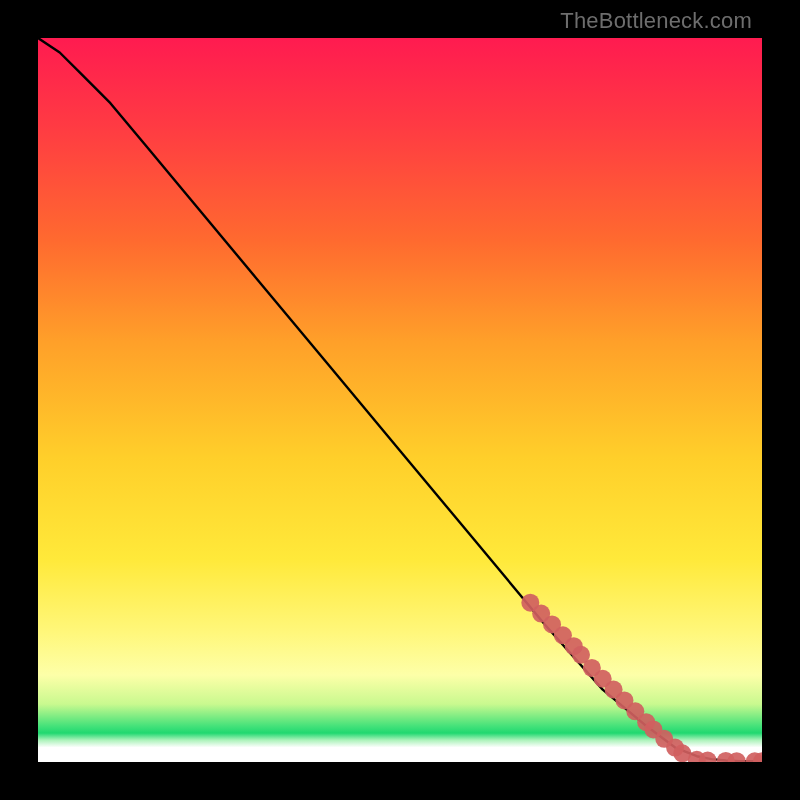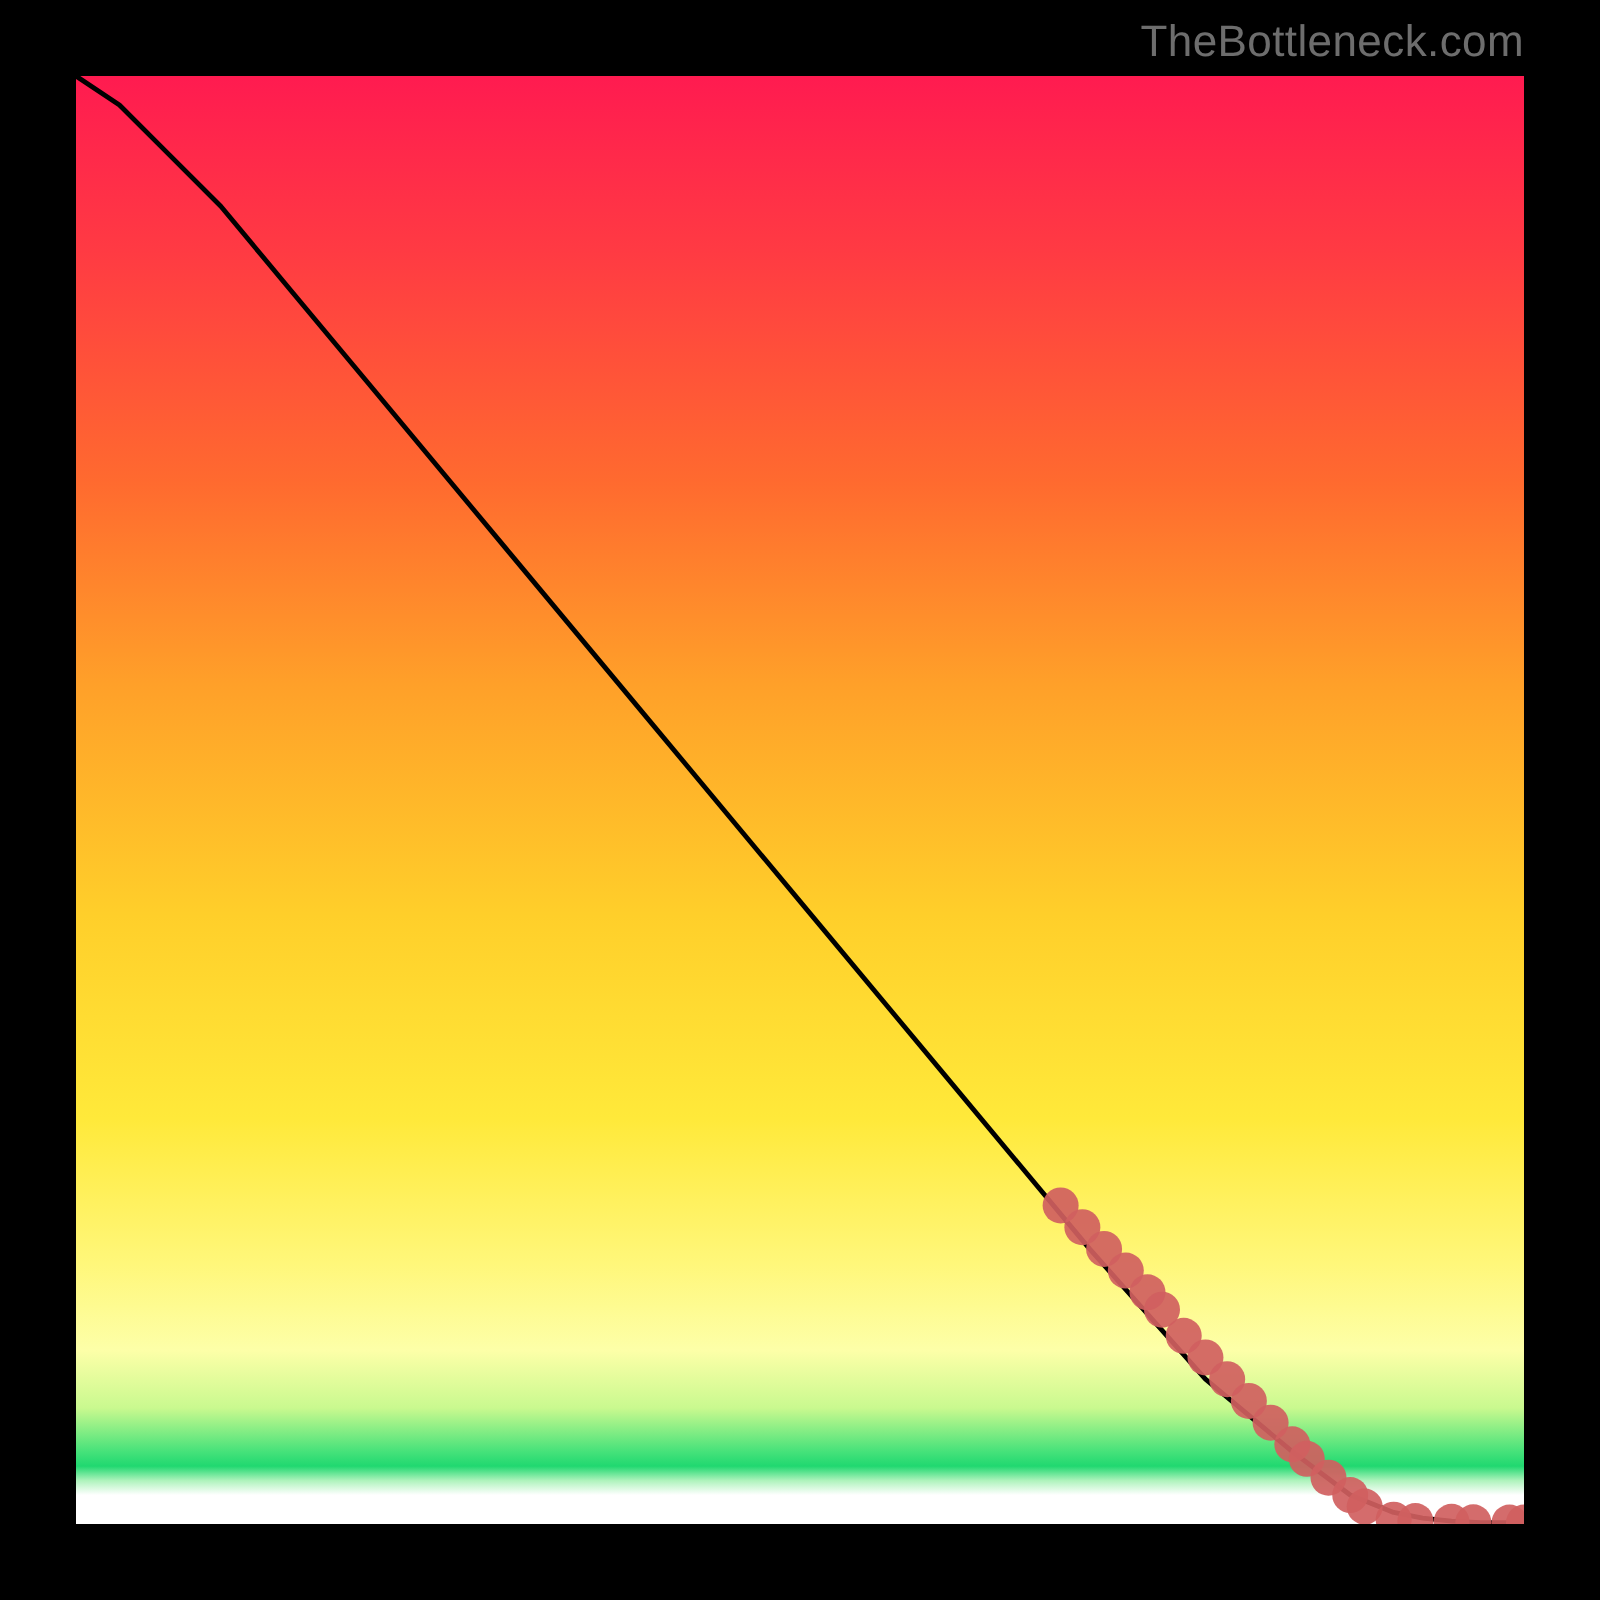--- a/index.html
+++ b/index.html
@@ -38,21 +38,21 @@
       #46e27a 95%,
       #20d870 96%,
       #aef3bc 97%,
       #ffffff 98%,
       #ffffff 100%
     );
   }
   .attribution {
     position: absolute;
     top: 8px;
-    right: 38px;
+    right: 48px;
     color: #6d6d6d;
     font-size: 22px;
     letter-spacing: 0.2px;
     font-weight: 400;
     user-select: none;
   }
 </style>
 </head>
 <body>
 

